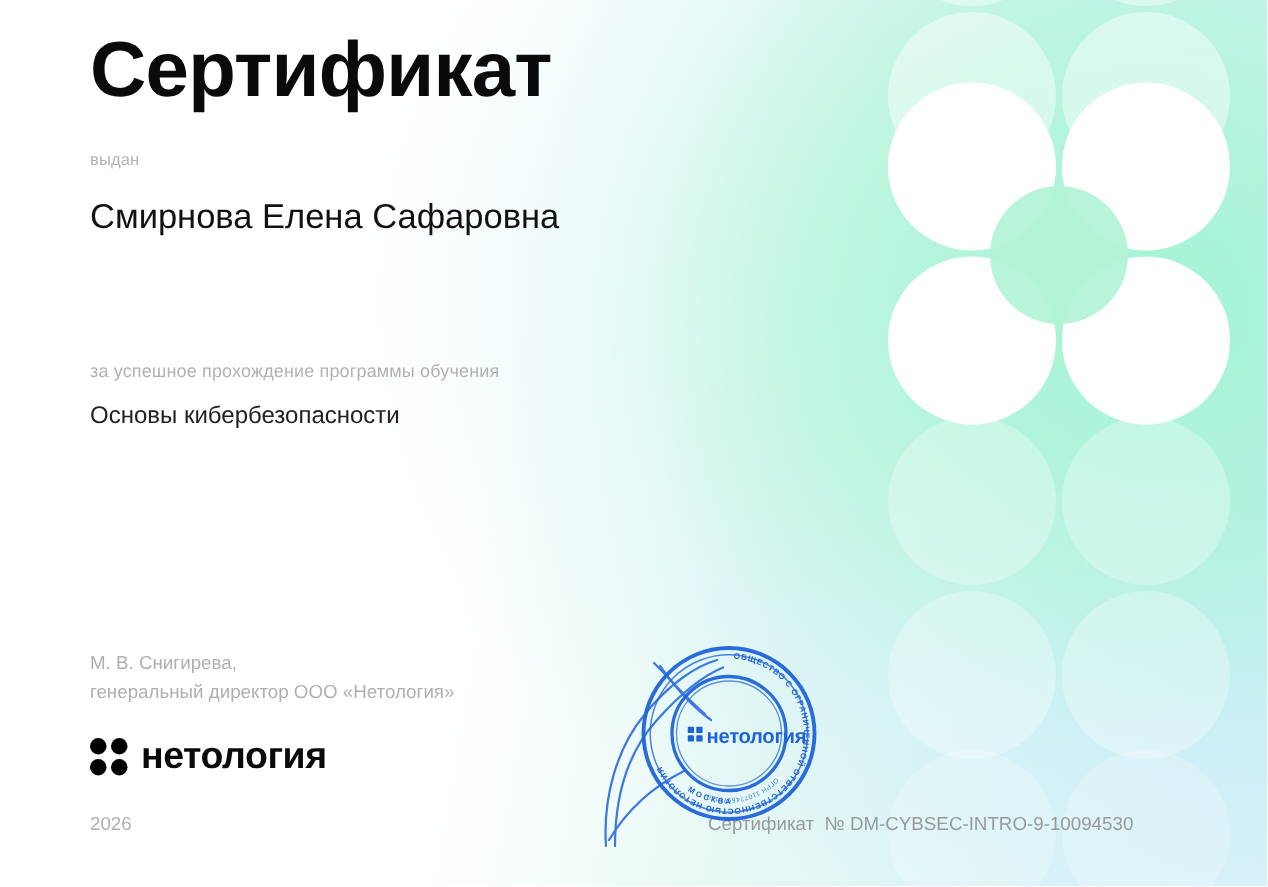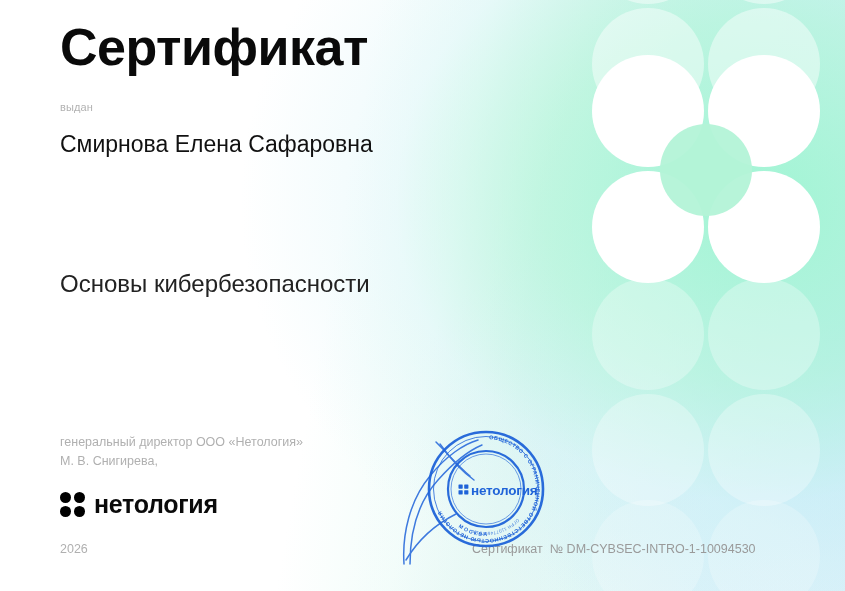--- a/index.html
+++ b/index.html
@@ -92,21 +92,21 @@
     top: 240px;
     font-size: 12px;
     color: #b2b2b2;
     letter-spacing: 0.1px;
   }
   .program {
     position: absolute;
     left: 60px;
     top: 268px;
     width: 350px;
-    font-size: 24px;
+    font-size: 16px;
     color: #222222;
     line-height: 1.3;
   }
 
   .signer {
     position: absolute;
     left: 60px;
     top: 433px;
     font-size: 12.5px;
     color: #b0b0b0;
@@ -211,41 +211,42 @@
   </div>
 
   <div class="content">
 
     <div class="title">Сертификат</div>
 
     <div class="label-issued">выдан</div>
 
     <div class="recipient">Смирнова Елена Сафаровна</div>
 
+    <div class="label-program">за успешное прохождение программы обучения</div>
 
     <div class="program">Основы кибербезопасности</div>
 
     <div class="signer">
+      <div>М. В. Снигирева,</div>
       <div>генеральный директор ООО «Нетология»</div>
-      <div>М. В. Снигирева,</div>
     </div>
 
     <div class="logo">
       <span class="logo-mark">
         <i></i>
           <i></i>
           <i></i>
           <i></i>
       </span>
       <span class="logo-text">нетология</span>
     </div>
 
     <div class="year">2026</div>
 
-    <div class="cert-no">Сертификат  № DM-CYBSEC-INTRO-1-10094530</div>
+    <div class="cert-no">Сертификат  № DM-CYBSEC-INTRO-9-10094530</div>
 
     <div class="stamp-wrap">
       <svg width="190" height="155" viewBox="0 0 190 155">
         <defs>
           <path id="arcOuter" d="M 90,75 m -50,0 a 50,50 0 1,1 100,0 a 50,50 0 1,1 -100,0" fill="none"></path>
           <path id="arcInner" d="M 90,75 m -43,0 a 43,43 0 1,1 86,0 a 43,43 0 1,1 -86,0" fill="none"></path>
           <path id="arcCity" d="M 90,75 m -47,0 a 47,47 0 1,0 94,0" fill="none"></path>
         </defs>
 
         <g fill="none" stroke="#2f6fdc" stroke-width="1.5" stroke-linecap="round" opacity="0.92">

